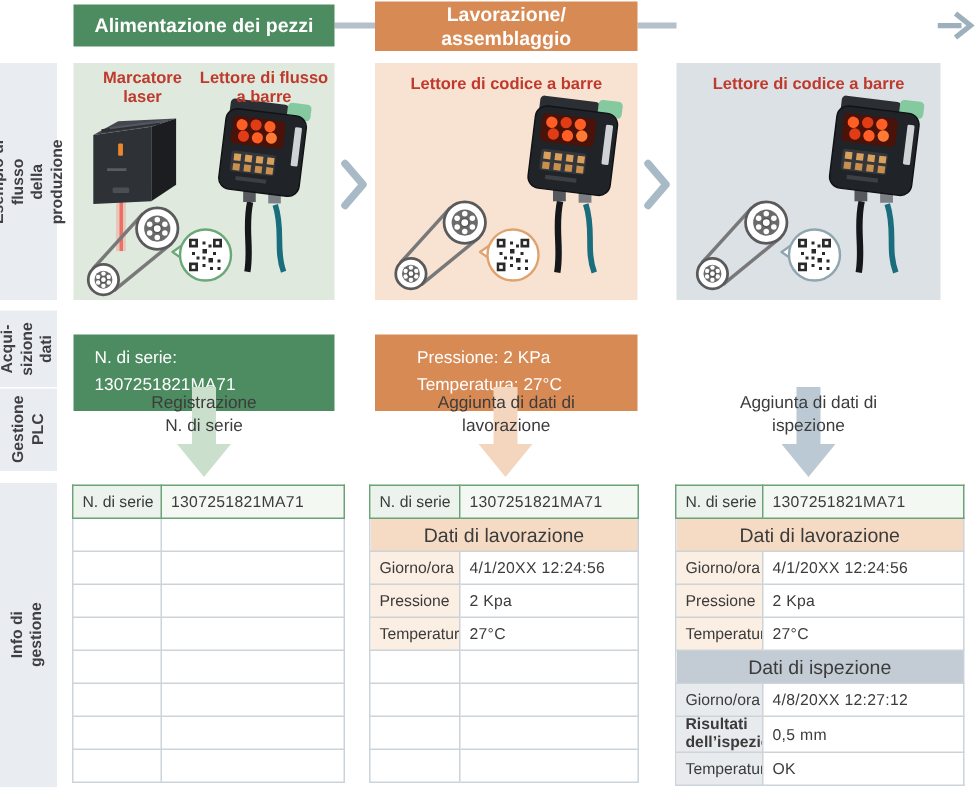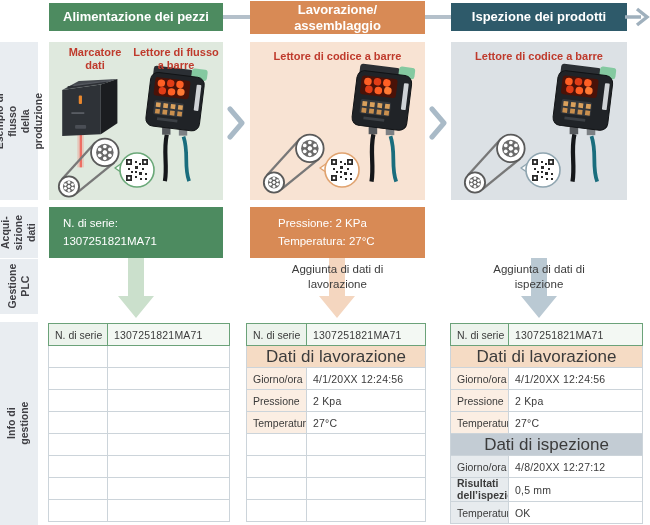--- a/index.html
+++ b/index.html
@@ -29,38 +29,38 @@
   .step{position:absolute;display:flex;align-items:center;justify-content:center;
         color:#fff;font-size:13px;font-weight:bold;text-align:center;line-height:1.2;}
   .connector{position:absolute;top:15px;height:4px;background:var(--connector);}
 
   
   .panel{position:absolute;top:42px;height:158px;}
   .dev-label{position:absolute;color:var(--red);font-size:11px;font-weight:bold;
         text-align:center;line-height:1.2;white-space:pre-line;}
 
   
-  .acq{position:absolute;top:207px;height:51px;color:#fff;font-size:11.5px;line-height:1.5;
+  .acq{position:absolute;top:223px;height:51px;color:#fff;font-size:11.5px;line-height:1.5;
        display:flex;align-items:center;white-space:pre-line;box-sizing:border-box;}
 
   
   .fat-arrow{position:absolute;top:258px;width:36px;height:60px;
        clip-path:polygon(10px 0,26px 0,26px 38px,36px 38px,18px 60px,0 38px,10px 38px);}
   .arrow-text{position:absolute;top:262px;text-align:center;font-size:11.5px;
        line-height:1.3;color:#3c3c3c;white-space:pre-line;}
 
   
   table.mgmt{position:absolute;top:323px;border-collapse:collapse;table-layout:fixed;
        background:#fff;}
   table.mgmt td{border:1px solid var(--tableBorder);height:21px;box-sizing:content-box;
        padding:0 3px 0 6px;font-size:10.5px;color:var(--textDark);overflow:hidden;}
   tr.serial td{background:var(--rowGreenBg);border-color:var(--rowGreenBorder);}
   tr.serial td.val{background:var(--rowGreenBg2);}
   td.val{font-size:11px;padding-left:8px;letter-spacing:.2px;}
-  tr.band td{background:var(--bandPeach);text-align:center;font-size:17px;padding:0;}
+  tr.band td{background:var(--bandPeach);text-align:center;font-size:13px;padding:0;}
   tr.band-gray td{background:var(--bandGray);text-align:center;}
   td.lbl-peach{background:var(--cellPeach);}
   td.lbl-gray{background:var(--cellGray);}
   td.small{font-size:8.5px;line-height:1.1;white-space:pre-line;font-weight:bold;}
   td.sm2{font-size:9.5px;}
 </style>
 </head>
 <body>
 
 <svg width="0" height="0" style="position:absolute" aria-hidden="true">
@@ -170,37 +170,36 @@
   </div>
   <div class="lane" style="top:322px;height:203px">
     <span>Info di gestione</span>
   </div>
 
   <div class="connector" style="left:223px;width:27px"></div>
   <div class="connector" style="left:425px;width:26px"></div>
   <div class="step pre" style="left:49px;top:3px;width:174px;height:28px;background:var(--green)">Alimentazione dei pezzi</div>
   <div class="step pre" style="left:250px;top:1px;width:175px;height:33px;background:var(--orange)">Lavorazione/
 assemblaggio</div>
-  <div class="step pre" style="left:451px;top:3px;width:176px;height:28px;background:var(--teal)">Ispezione dei prodotti</div>
   <svg class="abs" style="left:625px;top:6px" width="25" height="22">
     <line x1="0" y1="11" x2="16" y2="11" stroke="var(--endArrow)" stroke-width="3.5"></line>
     <polyline points="12,3 22,11 12,19" stroke="var(--endArrow)" stroke-width="3.5" fill="none"></polyline>
   </svg>
 
   <div class="panel" style="left:49px;width:174px;background:var(--panelGreen)">
     <svg width="174" height="158">
       <use href="#sym-laser" x="0" y="0" width="85" height="110" transform="translate(4,26) scale(0.92)"></use>
       <use href="#sym-pulleys" x="0" y="0" width="75" height="75" transform="translate(8,92) scale(0.92)"></use>
       <polygon points="66,126 76,119 76,133" fill="#fff" stroke="#6aa878" stroke-width="1.5" stroke-linejoin="round"></polygon>
       <circle cx="88" cy="128" r="17" fill="#fff" stroke="#6aa878" stroke-width="1.6"></circle>
       <use href="#sym-qr" x="0" y="0" width="22" height="22" transform="translate(77,117)"></use>
       <use href="#sym-reader" x="0" y="0" width="90" height="130" transform="translate(88,22) scale(0.93)"></use>
     </svg>
     <div class="dev-label" style="left:6px;top:4px;width:80px">Marcatore
-dati</div>
+laser</div>
     <div class="dev-label" style="left:82px;top:4px;width:90px">Lettore di flusso
 a barre</div>
   </div>
 
   <svg class="abs" style="left:227px;top:106px" width="20" height="34">
     <polyline points="3,3 15,17 3,31" stroke="var(--chevron)" stroke-width="5" fill="none" stroke-linecap="round" stroke-linejoin="round"></polyline>
   </svg>
 
   <div class="panel" style="left:250px;width:175px;background:var(--panelPeach)">
     <svg width="175" height="158">
@@ -229,20 +228,22 @@
   </div>
 
   <div class="acq pre" style="left:49px;width:174px;background:var(--green);padding-left:14px">N. di serie:
 1307251821MA71</div>
   <div class="acq pre" style="left:250px;width:175px;background:var(--orange);padding-left:28px">Pressione: 2 KPa
 Temperatura: 27°C</div>
 
   <div class="fat-arrow" style="left:118px;background:var(--arrowGreen)"></div>
   <div class="fat-arrow" style="left:319px;background:var(--arrowPeach)"></div>
   <div class="fat-arrow" style="left:521px;background:var(--arrowBlue)"></div>
+  <div class="arrow-text" style="left:49px;width:174px">Registrazione
+N. di serie</div>
   <div class="arrow-text" style="left:250px;width:175px">Aggiunta di dati di
 lavorazione</div>
   <div class="arrow-text" style="left:451px;width:176px">Aggiunta di dati di
 ispezione</div>
 
   <table class="mgmt" style="left:48px;width:182px">
     <colgroup>
         <col style="width:59px">
         <col>
       </colgroup>

